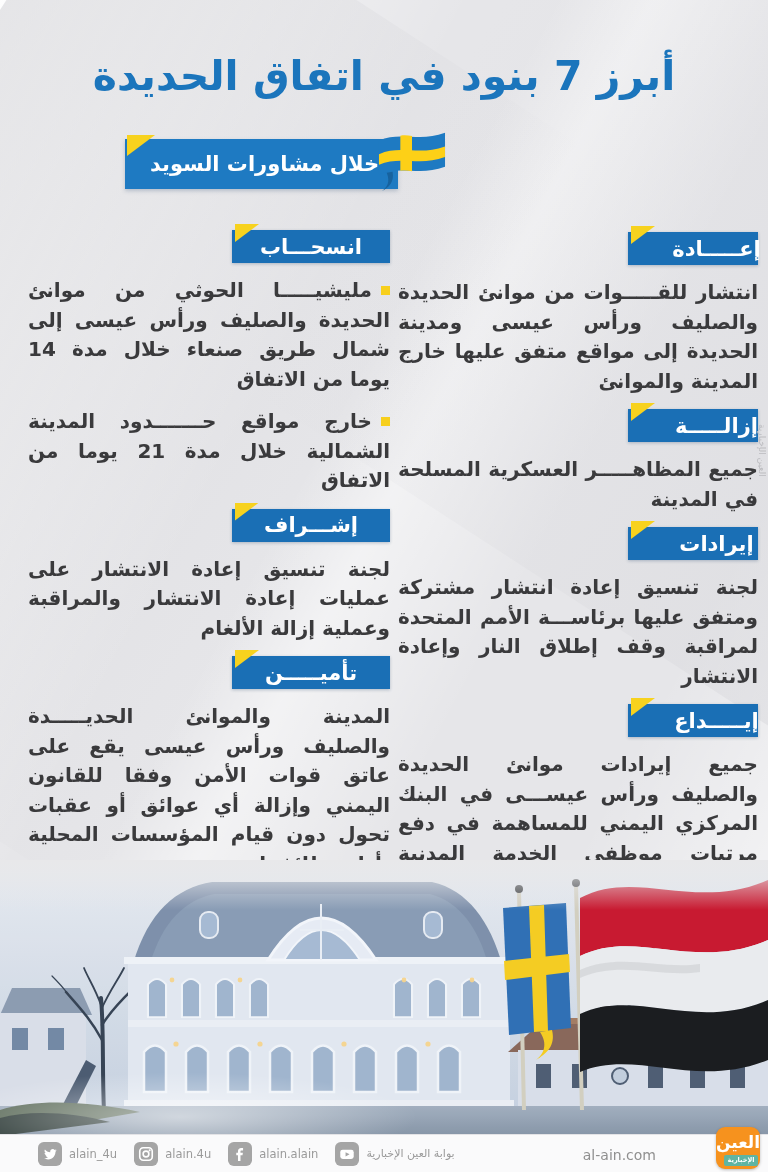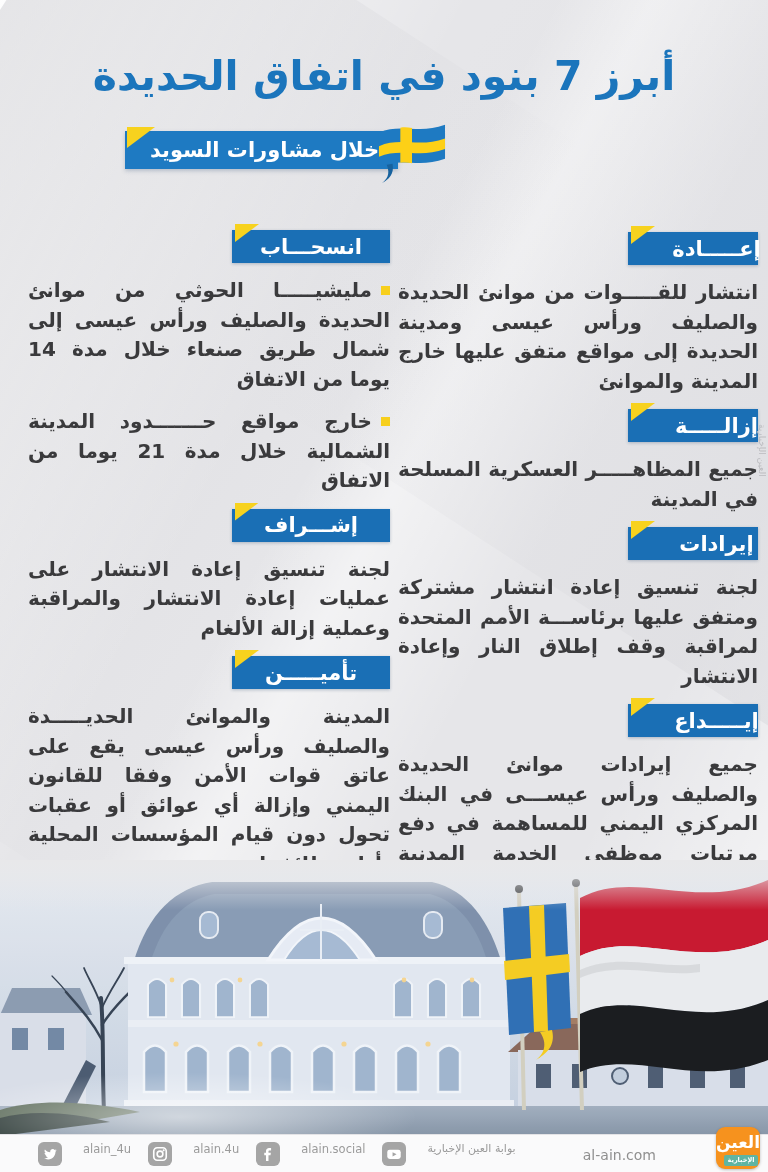--- a/index.html
+++ b/index.html
@@ -20,21 +20,21 @@
   .stripe.s2 { right:-260px; top:-140px; width:620px; height:760px; transform:rotate(33deg);
     background:linear-gradient(90deg, rgba(255,255,255,0), rgba(216,216,220,.5)); }
 
   
   .title {
     position:absolute; top:54px; left:0; width:100%;
     text-align:center; direction:rtl;
     font-size:41px; font-weight:bold; color:#1b75bc; line-height:1.12;
   }
   .banner {
-    position:absolute; top:131px; left:125px; width:273px; height:38px;
+    position:absolute; top:139px; left:125px; width:273px; height:50px;
     background:#1e7ac2; direction:rtl;
     display:flex; align-items:center; justify-content:center;
     box-shadow:0 2px 4px rgba(40,70,110,.25);
   }
   .banner-text { color:#ffffff; font-size:21px; font-weight:bold; padding-left:6px; }
   .fold {
     position:absolute; left:3px; top:-6px; width:24px; height:18px;
     background:#f7d21e; clip-path:polygon(0 0, 100% 0, 0 100%);
   }
   .banner .fold { left:2px; top:-4px; width:28px; height:21px; }
@@ -82,21 +82,21 @@
     font-size:9px; color:#bdbdc1; letter-spacing:1px;
   }
 
   
   .footer {
     position:absolute; left:0; top:1134px; width:768px; height:38px;
     background:#fafafb; border-top:1px solid #e3e3e6;
     display:flex; align-items:center;
   }
   .social { display:flex; align-items:center; gap:17px; margin-left:38px; }
-  .social-item { display:flex; align-items:flex-start; gap:21px; text-decoration:none; }
+  .social-item { display:flex; align-items:center; gap:7px; text-decoration:none; }
   .sicon { width:24px; height:24px; display:block; }
   .slabel { font-size:11.5px; color:#9a9a9a; }
   .slabel.ar { font-size:11px; direction:rtl; }
   .site { position:absolute; right:112px; top:12px; font-size:14px; color:#8f8f8f; }
   .alain-logo {
     position:absolute; right:8px; bottom:3px; width:44px; height:42px;
     background:#f6921e; border-radius:9px;
     box-shadow:0 1px 3px rgba(0,0,0,.25);
     margin-top:42px;
   }
@@ -327,21 +327,21 @@
           <circle cx="12.5" cy="12.5" r="3" fill="none" stroke="#fff" stroke-width="1.7"></circle>
           <circle cx="16.3" cy="8.7" r="1.1" fill="#fff"></circle>
         </svg>
         <span class="slabel">alain.4u</span>
       </a>
       <a class="social-item">
         <svg class="sicon" viewBox="0 0 25 25">
           <rect width="25" height="25" rx="6" fill="#a5a5a5"></rect>
           <path fill="#fff" d="M13.6 8.9h2.1V6.3h-2.1c-1.8 0-3.2 1.4-3.2 3.2v1.6H8.6v2.6h1.8v6h2.6v-6h2.1l.4-2.6h-2.5V9.5c0-.3.3-.6.6-.6z"></path>
         </svg>
-        <span class="slabel">alain.social</span>
+        <span class="slabel">alain.alain</span>
       </a>
       <a class="social-item">
         <svg class="sicon" viewBox="0 0 25 25">
           <rect width="25" height="25" rx="6" fill="#a5a5a5"></rect>
           <rect x="5.5" y="8" width="14" height="9.6" rx="2.6" fill="#fff"></rect>
           <path d="M11 10.6 L15.2 12.8 L11 15 Z" fill="#a5a5a5"></path>
         </svg>
         <span class="slabel ar">بوابة العين الإخبارية</span>
       </a>
     </div>

